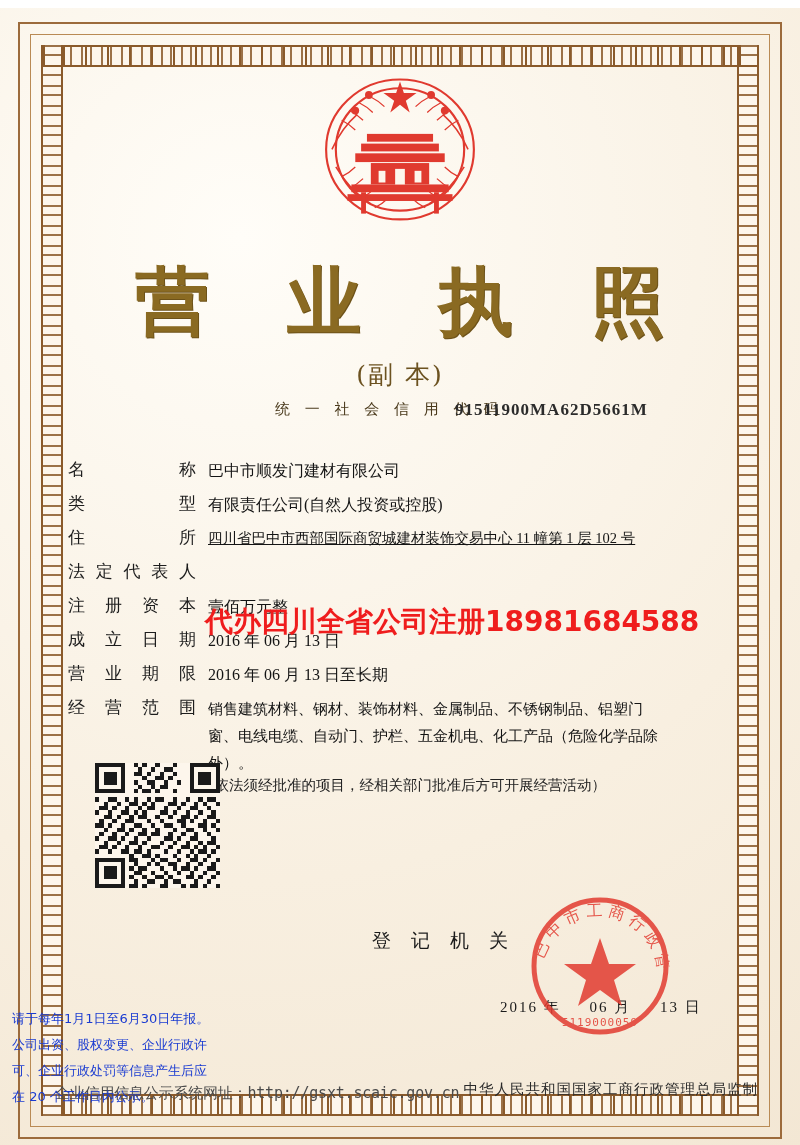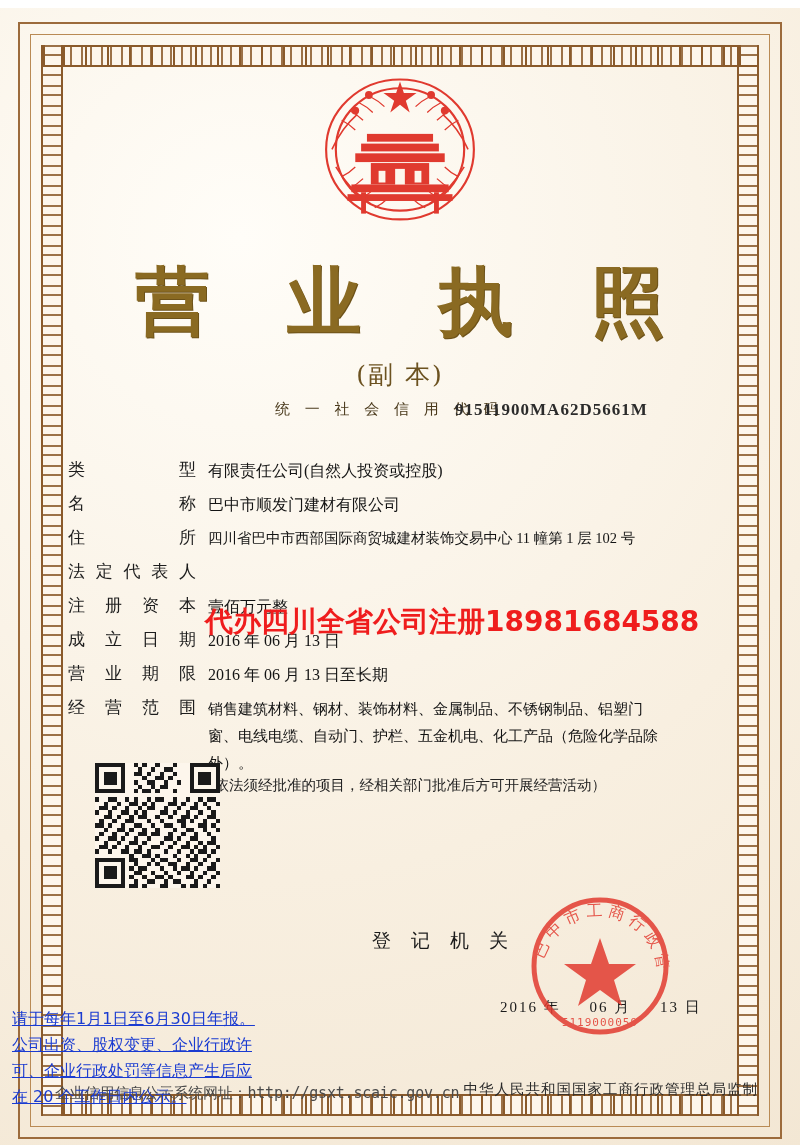--- a/index.html
+++ b/index.html
@@ -178,20 +178,21 @@
   }
   .f-value {
     margin-left: 140px;
     font-size: 16px;
     color: #141414;
     line-height: 25px;
     font-family: "Liberation Serif", serif;
   }
   .f-value.small {
     font-size: 14.5px;
+    text-decoration: underline;
   }
   .f-value.scope {
     font-size: 15px;
     line-height: 27px;
     width: 458px;
   }
 
   .legal-note {
     position: absolute;
     left: 200px;
@@ -254,26 +255,25 @@
     white-space: nowrap;
     z-index: 30;
   }
 
   
   .note-block {
     position: absolute;
     left: 12px;
     top: 998px;
     width: 330px;
-    font-size: 16px;
+    font-size: 13px;
     line-height: 26px;
     color: #1a3bd1;
     font-family: "DejaVu Sans", sans-serif;
     z-index: 25;
-    text-decoration: underline;
   }
   .footer-url {
     position: absolute;
     left: 55px;
     top: 1076px;
     font-size: 15px;
     color: #4a4a4a;
     font-family: "DejaVu Sans Mono", monospace;
     letter-spacing: -0.2px;
   }
@@ -372,27 +372,27 @@
   <div class="doc-subtitle">(副 本)</div>
 
   <div class="credit-row">
     <div class="credit-label">统 一 社 会 信 用 代 码</div>
     <div class="credit-value">91511900MA62D5661M</div>
   </div>
 
   <div class="fields">
 
     <div class="field-row">
+      <div class="f-label">名 称</div>
+      <div class="f-value">巴中市顺发门建材有限公司</div>
+    </div>
+
+    <div class="field-row">
       <div class="f-label">类 型</div>
       <div class="f-value">有限责任公司(自然人投资或控股)</div>
-    </div>
-
-    <div class="field-row">
-      <div class="f-label">名 称</div>
-      <div class="f-value">巴中市顺发门建材有限公司</div>
     </div>
 
     <div class="field-row">
       <div class="f-label">住 所</div>
       <div class="f-value small">四川省巴中市西部国际商贸城建材装饰交易中心 11 幢第 1 层 102 号</div>
     </div>
 
     <div class="field-row">
       <div class="f-label">法定代表人</div>
     </div>

